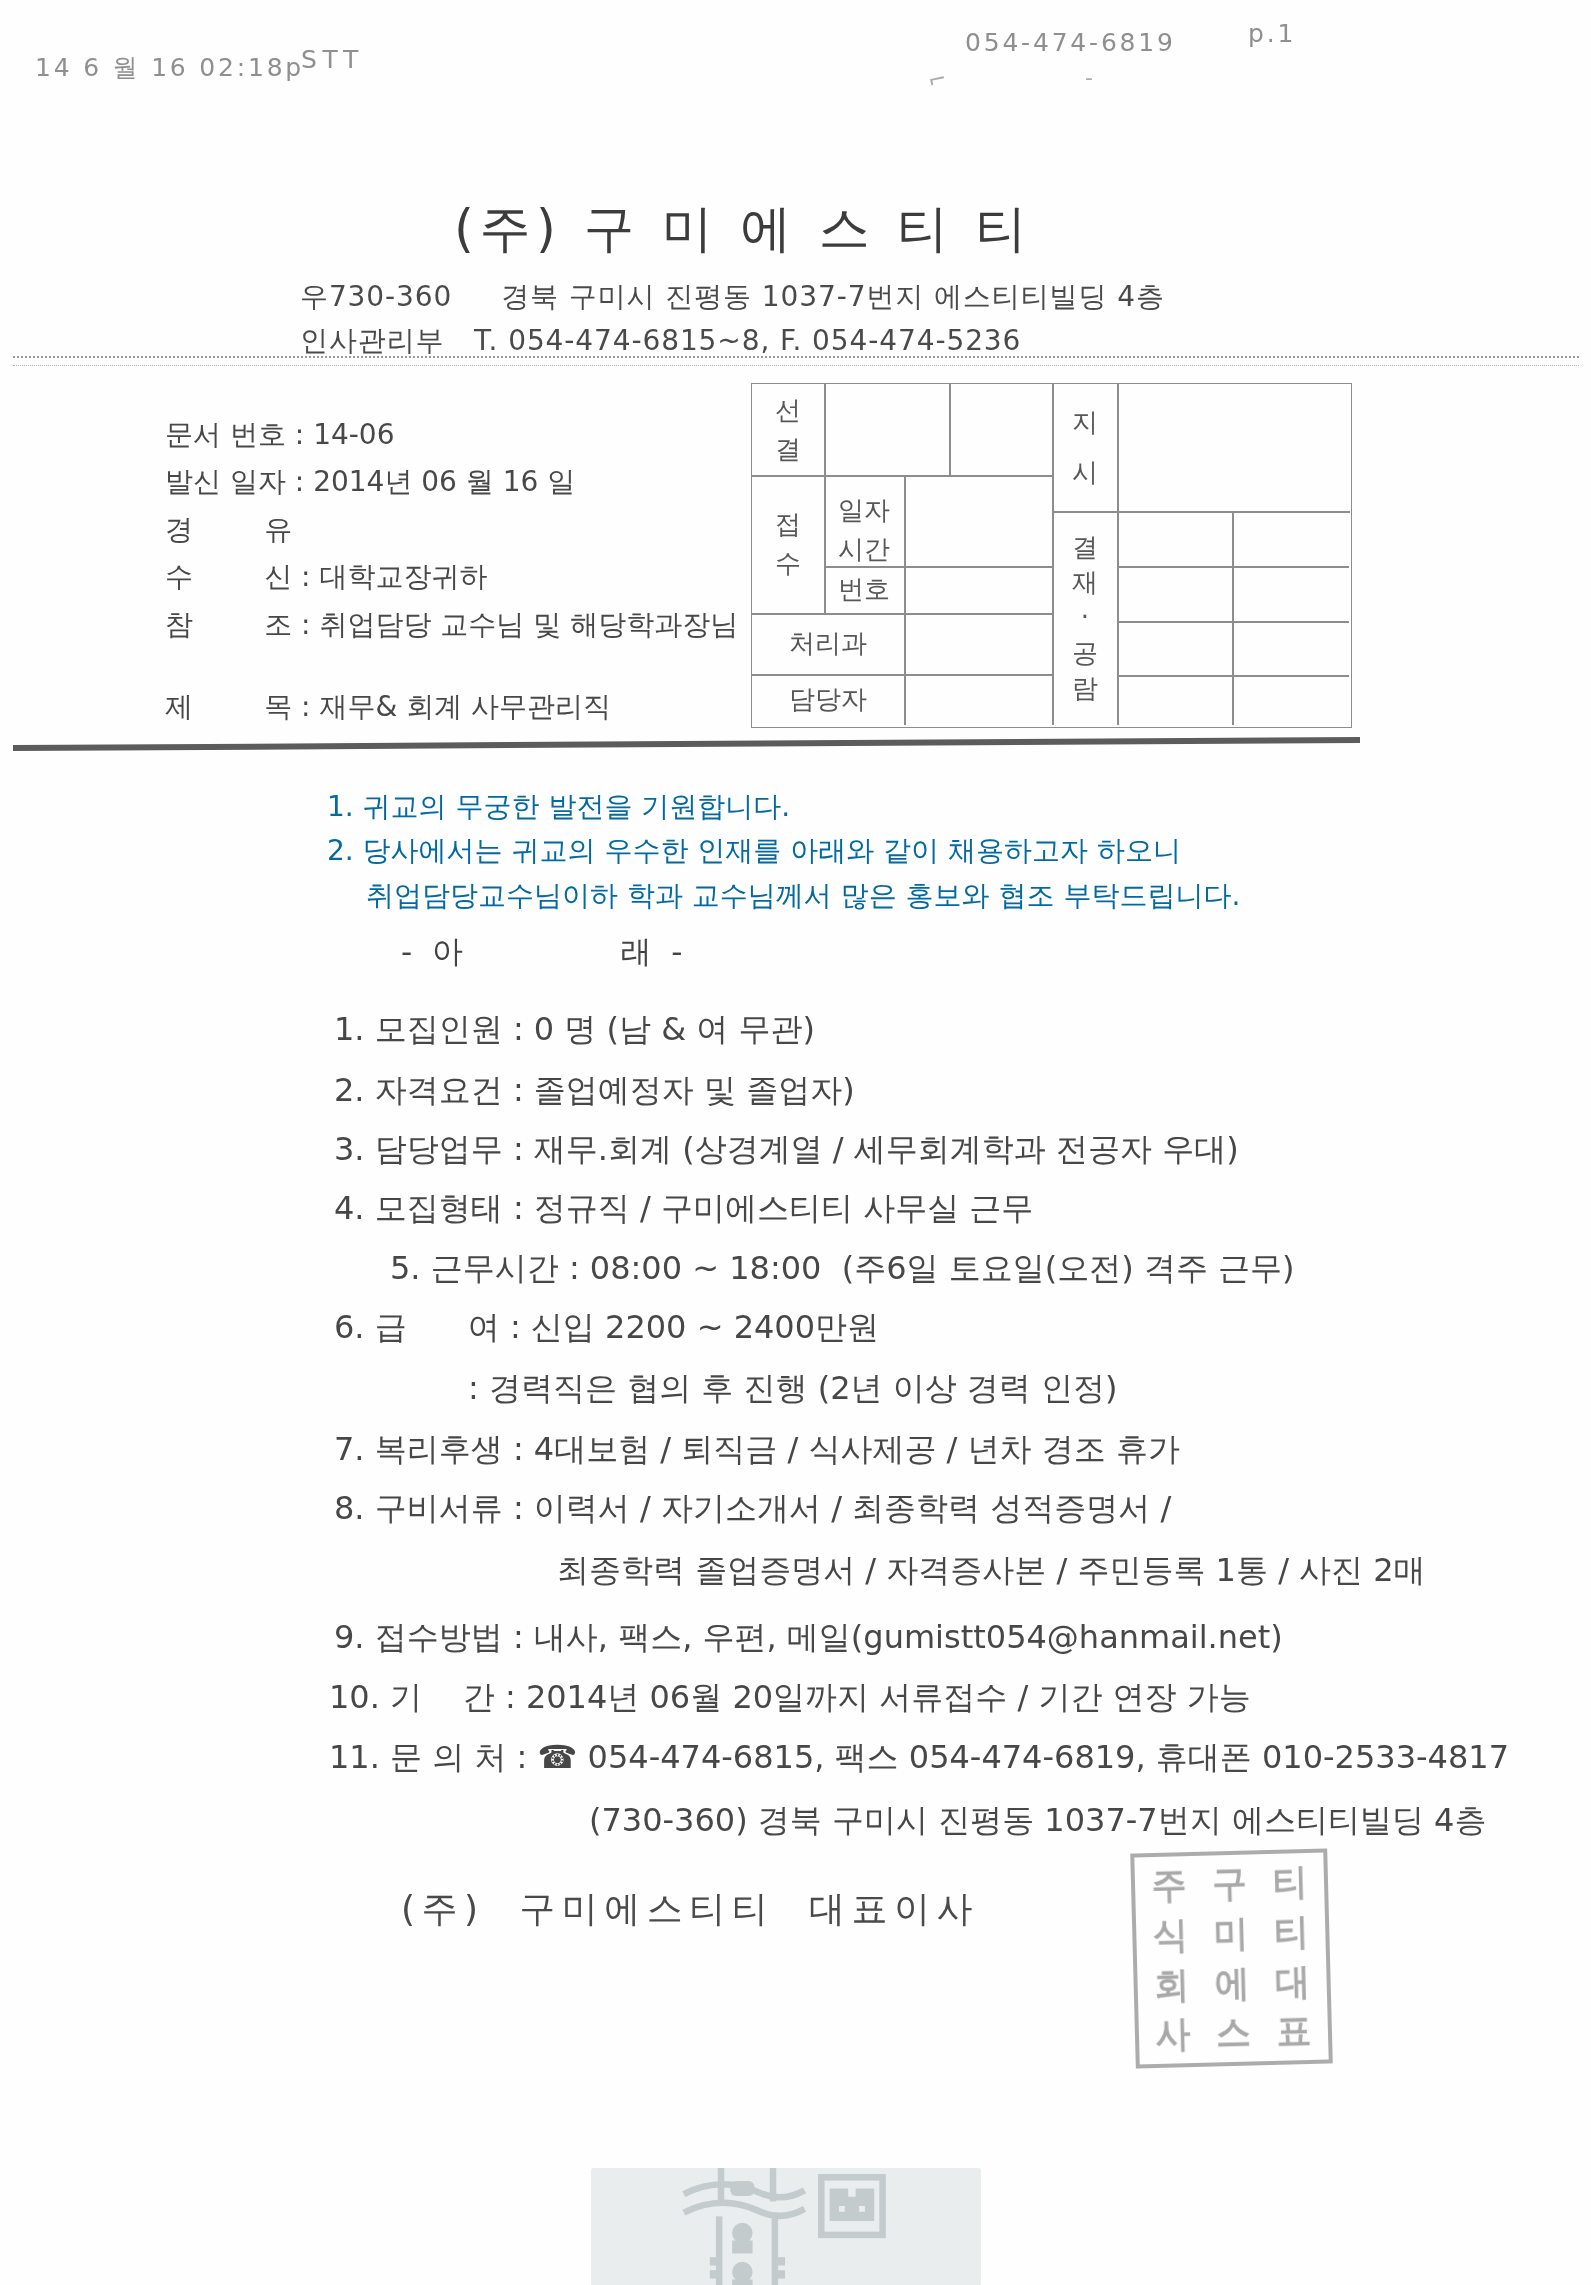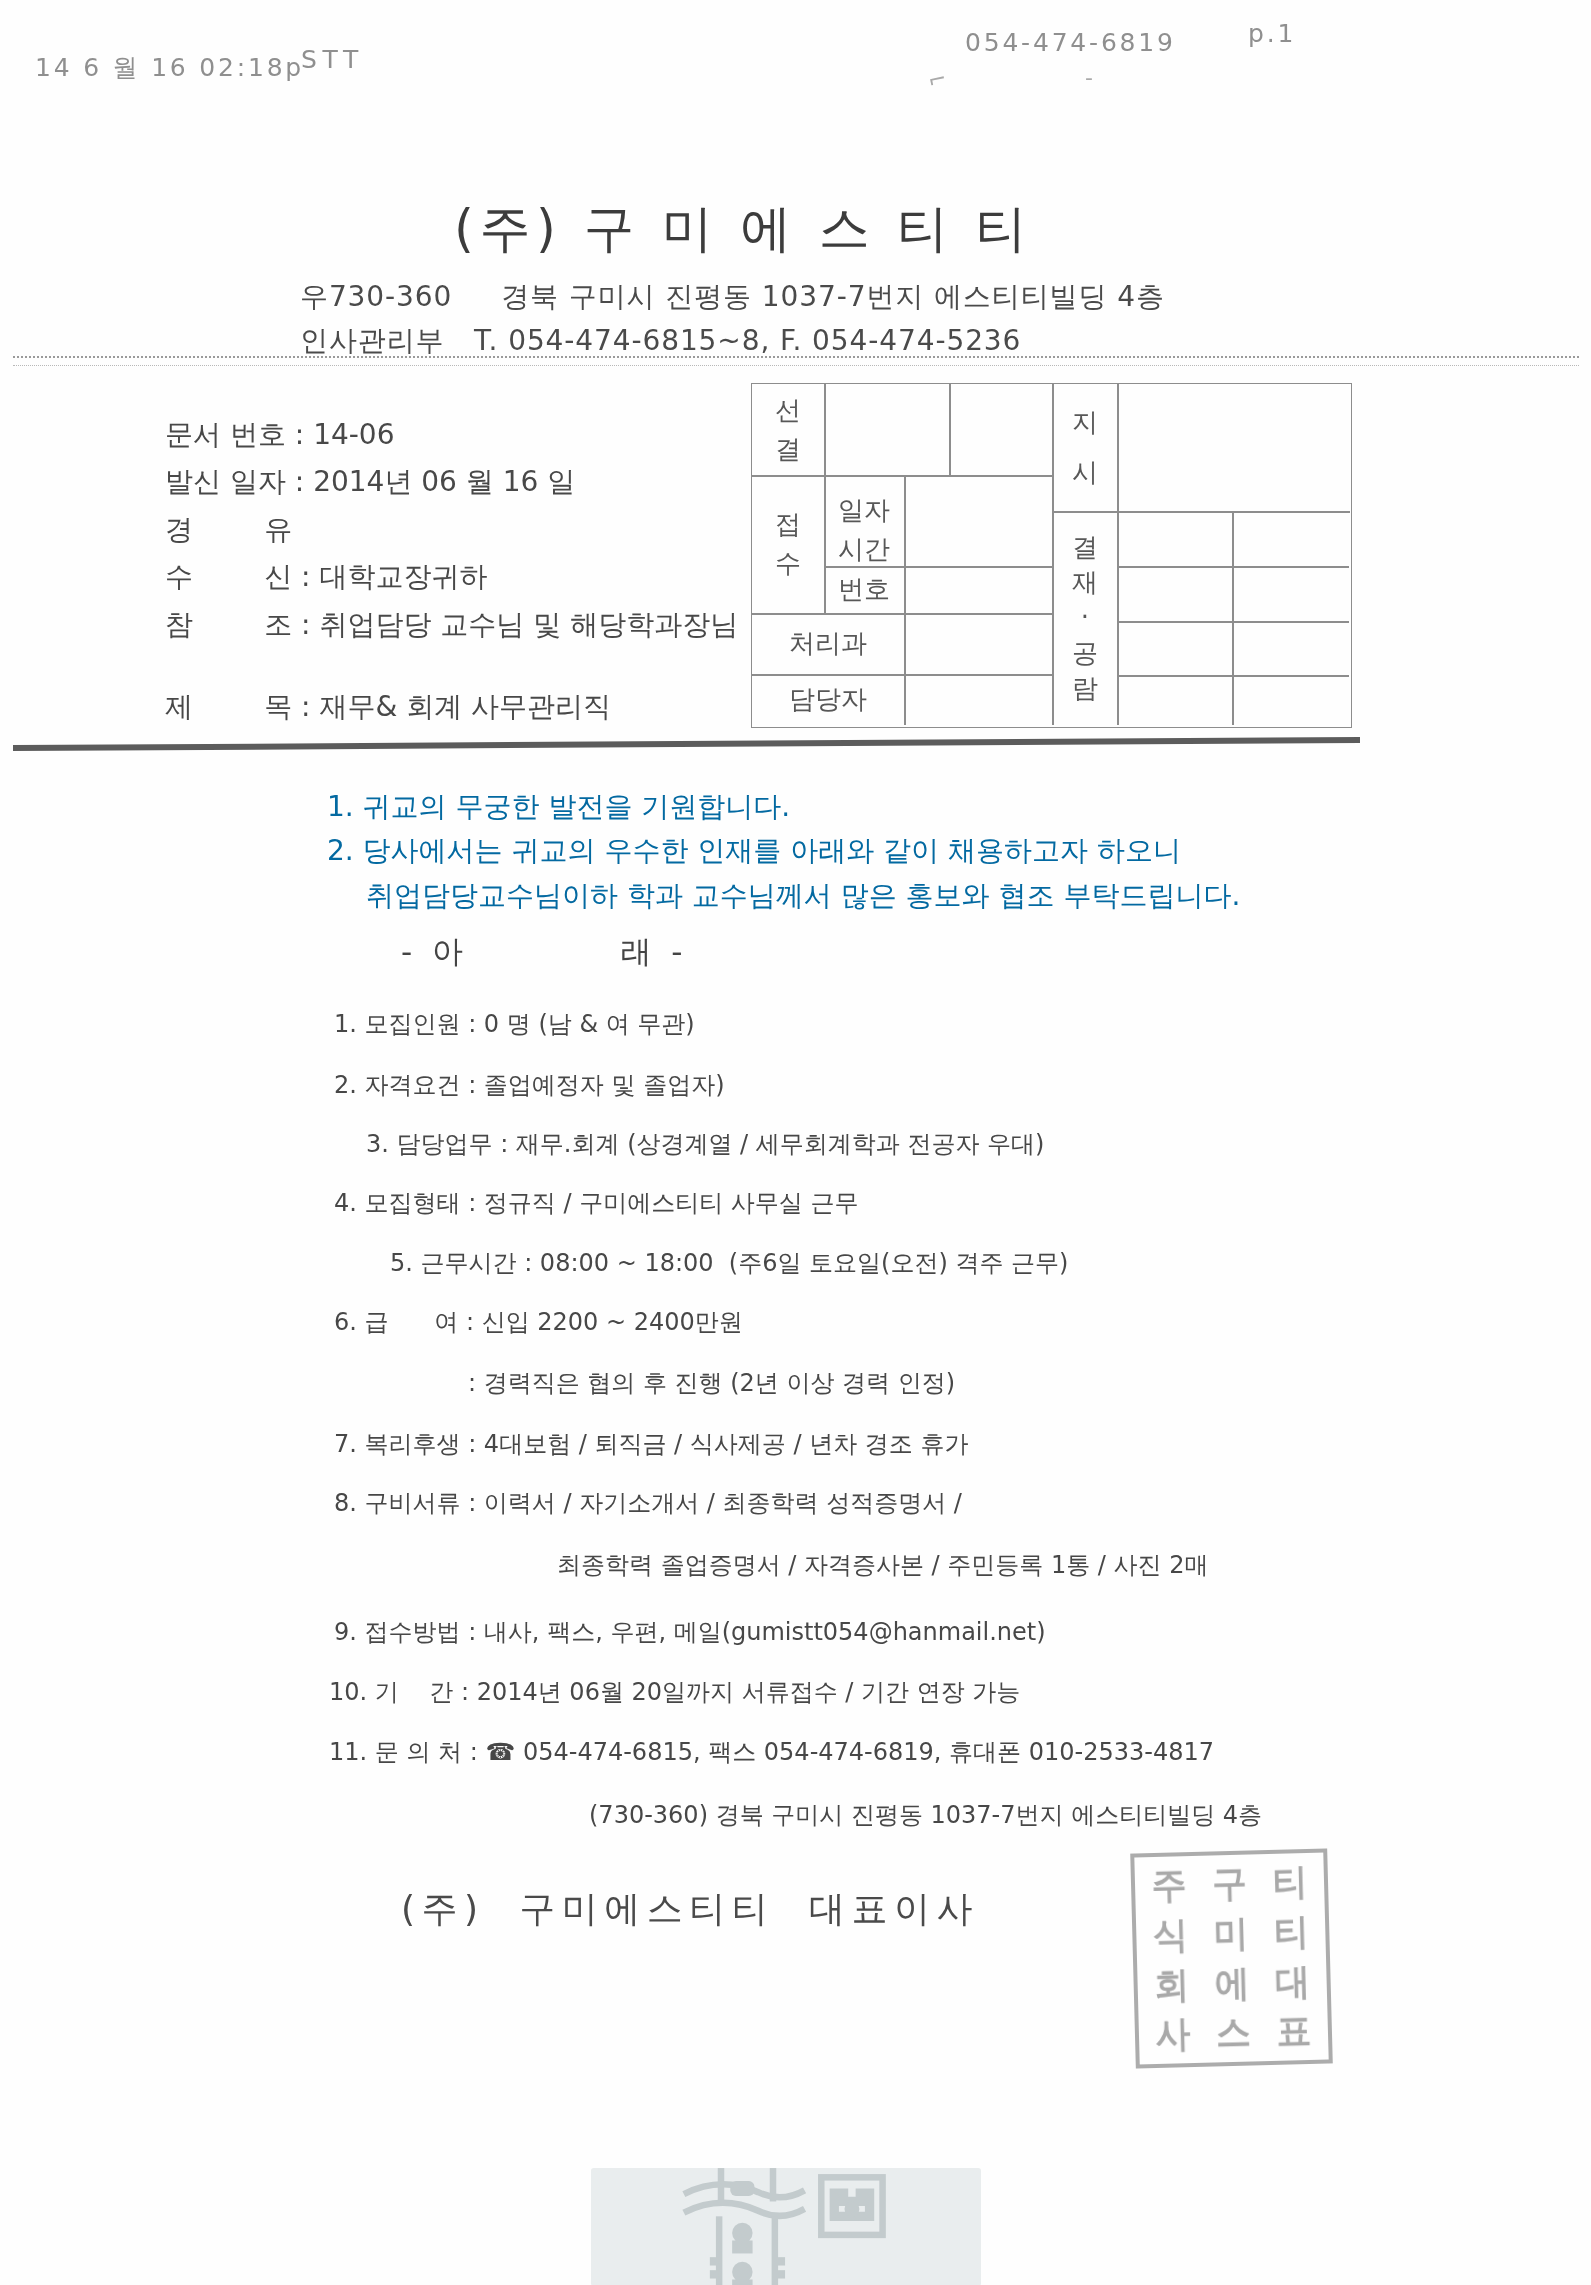--- a/index.html
+++ b/index.html
@@ -8,21 +8,21 @@
     background:#fefefe;
     font-family:"DejaVu Sans","Liberation Sans",sans-serif;
     color:#474747;
   }
   .t{position:absolute;white-space:pre;}
   .fax{font-size:25px;color:#8f8f8f;letter-spacing:2.8px;}
   .co-title{font-size:51px;color:#3c3c3c;letter-spacing:5.6px;font-weight:500;}
   .co-sub{font-size:28px;color:#4a4a4a;letter-spacing:0.9px;}
   .doc{font-size:28px;color:#484848;}
   .body-text{font-size:28px;color:#0369a1;}
-  .list-line{font-size:24px;color:#474747;}
+  .list-line{font-size:32px;color:#474747;}
   .below-hdr{font-size:31px;color:#444;}
   .sig{font-size:36px;color:#4a4a4a;letter-spacing:6.5px;word-spacing:16.7px;font-weight:500;}
   
   .dotted-rule{position:absolute;left:13px;top:356px;width:1566px;height:6.5px;
     border-top:2.8px dotted #9a9a9a;border-bottom:1.9px dotted #b8b8b8;}
   .thick-rule{position:absolute;left:13px;top:741px;width:1347px;height:5.6px;
     background:#5c5c5c;transform:rotate(-0.35deg);}
   
   .apv{position:absolute;left:751px;top:383px;width:601px;height:345px;
     border:1.9px solid #8d8d8d;box-sizing:border-box;}
@@ -103,21 +103,21 @@
 
 <div class="thick-rule"></div>
 
 <div class="t body-text" style="left:327px;top:788px;">1. 귀교의 무궁한 발전을 기원합니다.</div>
 <div class="t body-text" style="left:327px;top:832px;">2. 당사에서는 귀교의 우수한 인재를 아래와 같이 채용하고자 하오니</div>
 <div class="t body-text" style="left:366px;top:877px;">취업담당교수님이하 학과 교수님께서 많은 홍보와 협조 부탁드립니다.</div>
 <div class="t below-hdr" style="left:401px;top:931px;">-  아                래  -</div>
 
 <div class="t list-line" style="left:334px;top:1008px;">1. 모집인원 : 0 명 (남 &amp; 여 무관)</div>
 <div class="t list-line" style="left:334px;top:1069px;">2. 자격요건 : 졸업예정자 및 졸업자)</div>
-<div class="t list-line" style="left:334px;top:1128px;margin-left:32px;">3. 담당업무 : 재무.회계 (상경계열 / 세무회계학과 전공자 우대)</div>
+<div class="t list-line" style="left:334px;top:1128px;">3. 담당업무 : 재무.회계 (상경계열 / 세무회계학과 전공자 우대)</div>
 <div class="t list-line" style="left:334px;top:1187px;">4. 모집형태 : 정규직 / 구미에스티티 사무실 근무</div>
 <div class="t list-line" style="left:350px;top:1247px;margin-left:40px;">5. 근무시간 : 08:00 ~ 18:00  (주6일 토요일(오전) 격주 근무)</div>
 <div class="t list-line" style="left:334px;top:1306px;">6. 급      여 : 신입 2200 ~ 2400만원</div>
 <div class="t list-line" style="left:468px;top:1367px;">: 경력직은 협의 후 진행 (2년 이상 경력 인정)</div>
 <div class="t list-line" style="left:334px;top:1428px;">7. 복리후생 : 4대보험 / 퇴직금 / 식사제공 / 년차 경조 휴가</div>
 <div class="t list-line" style="left:334px;top:1487px;">8. 구비서류 : 이력서 / 자기소개서 / 최종학력 성적증명서 /</div>
 <div class="t list-line" style="left:557px;top:1549px;">최종학력 졸업증명서 / 자격증사본 / 주민등록 1통 / 사진 2매</div>
 <div class="t list-line" style="left:334px;top:1616px;">9. 접수방법 : 내사, 팩스, 우편, 메일(gumistt054@hanmail.net)</div>
 <div class="t list-line" style="left:329px;top:1676px;">10. 기    간 : 2014년 06월 20일까지 서류접수 / 기간 연장 가능</div>
 <div class="t list-line" style="left:329px;top:1736px;">11. 문 의 처 : ☎ 054-474-6815, 팩스 054-474-6819, 휴대폰 010-2533-4817</div>

